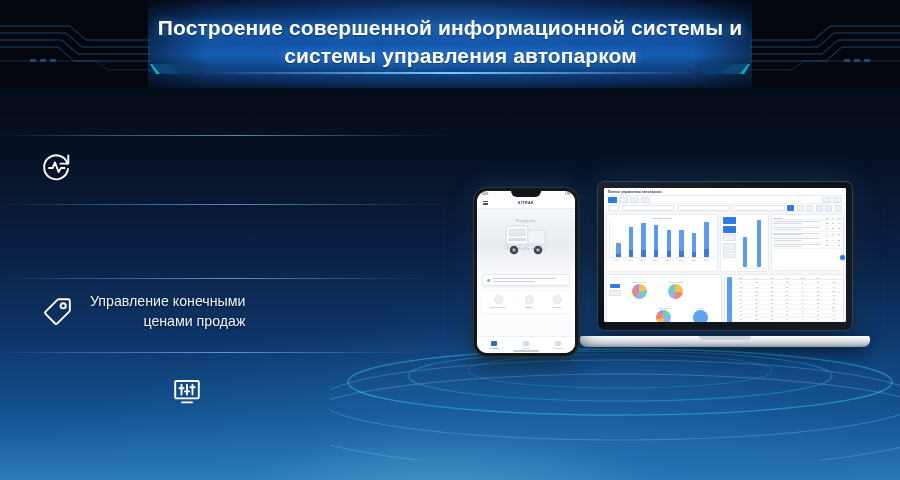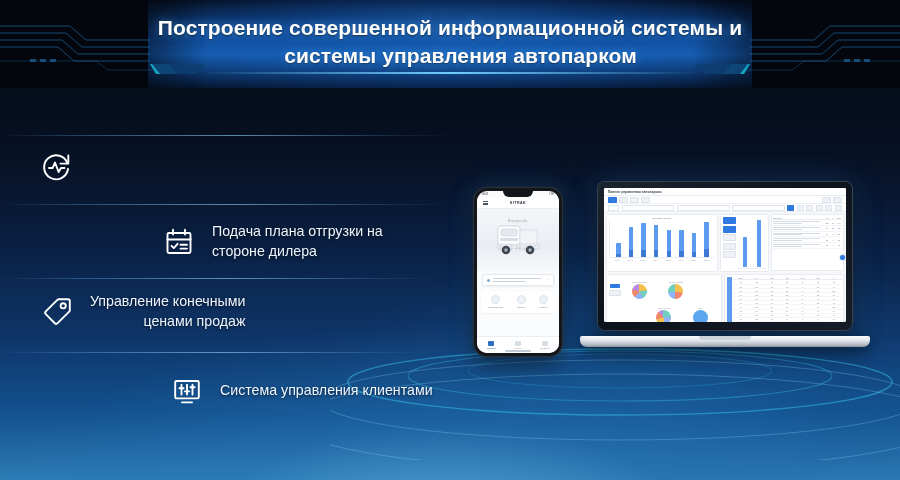--- a/index.html
+++ b/index.html
@@ -85,21 +85,21 @@
   .f1{left:38px;top:52px;}
   .f2{left:160px;top:126px;}
   .f3{left:38px;top:196px;text-align:right;}
   .f4{left:168px;top:276px;}
 
   
   .rings{position:absolute;left:330px;top:330px;width:580px;height:130px;z-index:2;opacity:.9;}
 
   
   .phone{
-    position:absolute;left:474px;top:188px;width:88px;height:168px;
+    position:absolute;left:474px;top:188px;width:104px;height:168px;
     border-radius:13px;background:#13171c;
     box-shadow:0 0 0 1.2px #2a3138, 0 8px 22px rgba(0,0,0,.55), 0 0 26px rgba(70,150,220,.28);
     z-index:6;
   }
   .phone-screen{
     position:absolute;left:3px;top:3px;right:3px;bottom:3px;
     border-radius:10px;background:#fbfcfd;overflow:hidden;
   }
   .ph-status{
     height:7px;display:flex;align-items:center;justify-content:space-between;
@@ -329,35 +329,20 @@
     <div class="feature f1">
       <span class="ico">
         <svg width="34" height="34" viewBox="0 0 34 34" fill="none" stroke="#ffffff" stroke-width="1.9" stroke-linecap="round" stroke-linejoin="round">
           <path d="M27.5 13.5 A12 12 0 1 0 28 19"></path>
           <polyline points="28.3,5.5 28.3,13.6 20.4,13.6"></polyline>
           <polyline points="9,18 12.6,18 15,12.5 18.6,22 21,18 24.5,18"></polyline>
         </svg>
       </span>
     </div>
 
-    <div class="feature f2">
-      <span class="ico">
-        <svg width="32" height="32" viewBox="0 0 32 32" fill="none" stroke="#ffffff" stroke-width="1.9" stroke-linecap="round" stroke-linejoin="round">
-          <rect x="4.5" y="7" width="23" height="20" rx="1.4"></rect>
-          <line x1="4.5" y1="13.5" x2="27.5" y2="13.5"></line>
-          <line x1="10" y1="3.6" x2="10" y2="8.6"></line>
-          <line x1="22" y1="3.6" x2="22" y2="8.6"></line>
-          <polyline points="8.5,19.8 10.8,22.1 14.6,17.8"></polyline>
-          <line x1="17.5" y1="18.8" x2="24" y2="18.8"></line>
-          <line x1="17.5" y1="22.6" x2="24" y2="22.6"></line>
-        </svg>
-      </span>
-      <span class="txt">Подача плана отгрузки на
-стороне дилера</span>
-    </div>
 
     <div class="feature f3">
       <span class="ico">
         <svg width="34" height="34" viewBox="0 0 34 34" fill="none" stroke="#ffffff" stroke-width="1.9" stroke-linecap="round" stroke-linejoin="round">
           <path d="M18.8 4.2 H28 a1.8 1.8 0 0 1 1.8 1.8 v9.2 a2 2 0 0 1-.6 1.4 L17.6 28.2 a2 2 0 0 1-2.8 0 L5.8 19.2 a2 2 0 0 1 0-2.8 L17.4 4.8 a2 2 0 0 1 1.4-.6 Z"></path>
           <circle cx="23.2" cy="10.8" r="2.6"></circle>
         </svg>
       </span>
       <span class="txt">Управление конечными
 ценами продаж</span>
@@ -369,21 +354,20 @@
           <rect x="4.2" y="6" width="23.6" height="17.4" rx="1.3"></rect>
           <line x1="10.5" y1="9.8" x2="10.5" y2="19.6"></line>
           <line x1="16" y1="9.8" x2="16" y2="19.6"></line>
           <line x1="21.5" y1="9.8" x2="21.5" y2="19.6"></line>
           <line x1="8.4" y1="13.2" x2="12.6" y2="13.2"></line>
           <line x1="13.9" y1="16.4" x2="18.1" y2="16.4"></line>
           <line x1="19.4" y1="12.2" x2="23.6" y2="12.2"></line>
           <line x1="11" y1="27.4" x2="21" y2="27.4"></line>
         </svg>
       </span>
-      <span class="txt">Система управления клиентами</span>
     </div>
   </div>
 
   <div class="phone">
     <div class="ph-notch"></div>
     <div class="phone-screen">
 
       <div class="ph-status">
         <span>09:41</span>
         <span>LTE</span>

